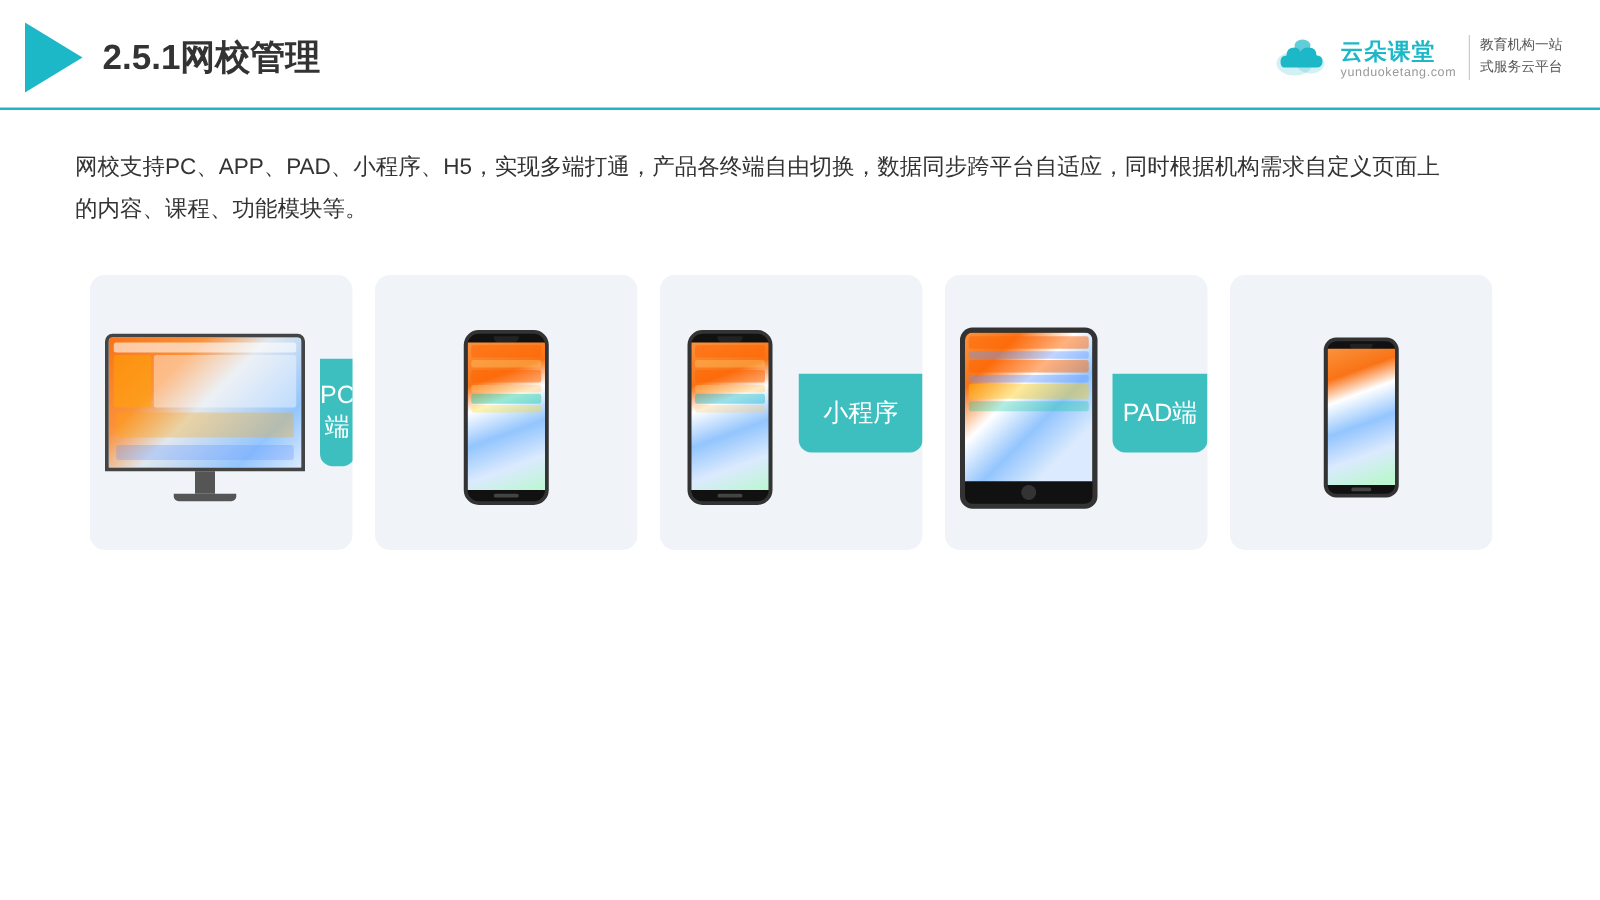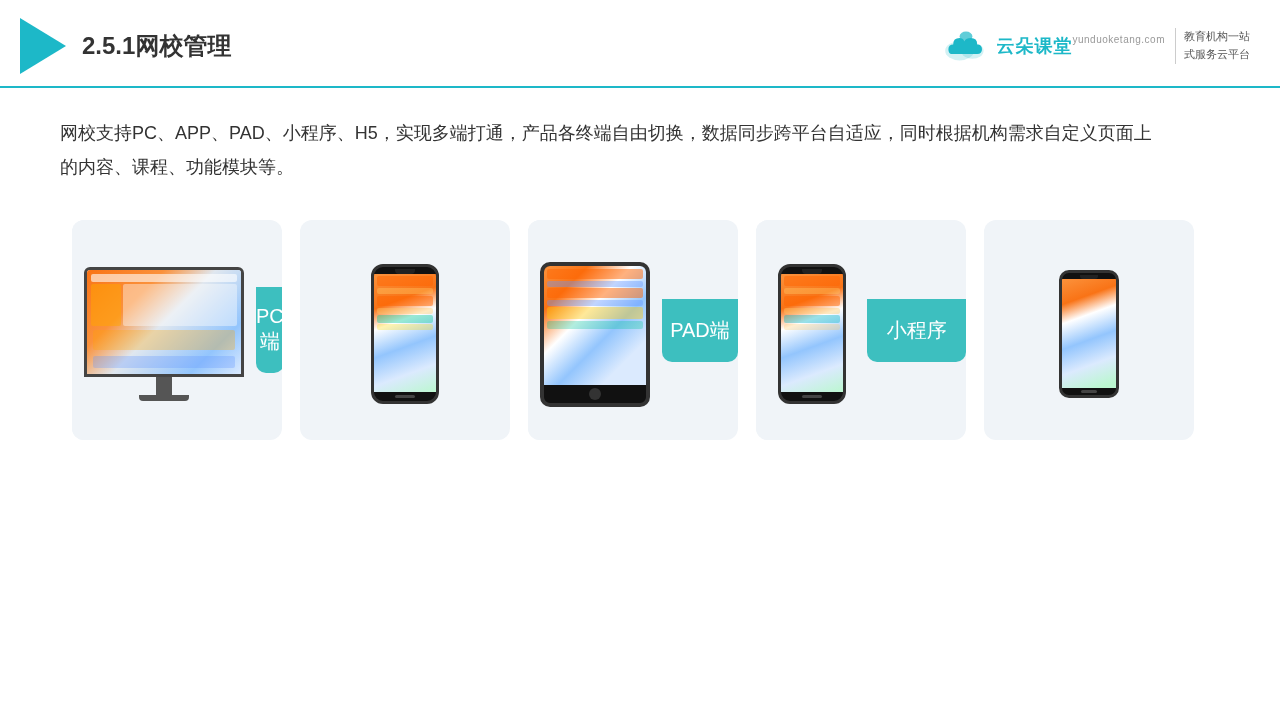--- a/index.html
+++ b/index.html
@@ -26,41 +26,41 @@
       gap: 16px;
     }
     .logo-triangle {
       width: 0;
       height: 0;
       border-top: 28px solid transparent;
       border-bottom: 28px solid transparent;
       border-left: 46px solid #1db8c8;
     }
     .page-title {
-      font-size: 24px;
+      font-size: 28px;
       font-weight: bold;
       color: #333;
     }
     .header-right {
       display: flex;
       align-items: center;
       gap: 8px;
     }
     .brand-logo {
       display: flex;
       align-items: center;
       gap: 6px;
     }
     .cloud-icon-svg {
       width: 48px;
       height: 36px;
     }
     .brand-text-block {
       display: flex;
-      flex-direction: row;
+      flex-direction: column;
       align-items: flex-start;
     }
     .brand-name {
       font-size: 18px;
       font-weight: bold;
       color: #1db8c8;
       letter-spacing: 1px;
     }
     .brand-url {
       font-size: 10px;
@@ -366,55 +366,55 @@
             <div style="height:8px;background:rgba(0,200,150,0.4);margin:1px 3px;border-radius:2px;"></div>
             <div style="height:6px;background:rgba(255,220,0,0.3);margin:1px 3px;border-radius:2px;"></div>
           </div>
           <div class="phone-home"></div>
         </div>
       </div>
     </div>
 
     <div class="card">
       <div class="card-image-area">
-        <div class="tablet-mock">
-          <div class="tablet-screen">
-            <div class="tablet-row"></div>
-            <div class="tablet-row2"></div>
-            <div class="tablet-row"></div>
-            <div class="tablet-row2"></div>
-            <div style="height:12px;background:rgba(255,200,0,0.4);margin-bottom:2px;border-radius:2px;"></div>
-            <div style="height:8px;background:rgba(0,200,150,0.3);margin-bottom:1px;border-radius:2px;"></div>
-          </div>
-          <div class="tablet-home"></div>
-        </div>
-      </div>
-      <div class="card-label">PAD端</div>
-    </div>
-
-    <div class="card">
-      <div class="card-image-area">
         <div class="phone-mock">
           <div class="phone-notch"></div>
           <div class="phone-screen">
             <div class="phone-screen-row"></div>
             <div class="phone-screen-row2"></div>
             <div class="phone-screen-row"></div>
             <div class="phone-screen-row2"></div>
             <div style="height:8px;background:rgba(0,180,200,0.4);margin:1px 3px;border-radius:2px;"></div>
             <div style="height:6px;background:rgba(255,200,100,0.3);margin:1px 3px;border-radius:2px;"></div>
           </div>
           <div class="phone-home"></div>
         </div>
       </div>
       <div class="card-label">小程序</div>
     </div>
 
     <div class="card">
       <div class="card-image-area">
+        <div class="tablet-mock">
+          <div class="tablet-screen">
+            <div class="tablet-row"></div>
+            <div class="tablet-row2"></div>
+            <div class="tablet-row"></div>
+            <div class="tablet-row2"></div>
+            <div style="height:12px;background:rgba(255,200,0,0.4);margin-bottom:2px;border-radius:2px;"></div>
+            <div style="height:8px;background:rgba(0,200,150,0.3);margin-bottom:1px;border-radius:2px;"></div>
+          </div>
+          <div class="tablet-home"></div>
+        </div>
+      </div>
+      <div class="card-label">PAD端</div>
+    </div>
+
+    <div class="card">
+      <div class="card-image-area">
         <div class="mini-phone">
           <div class="mini-notch"></div>
           <div class="mini-screen"></div>
           <div class="mini-home"></div>
         </div>
       </div>
     </div>
 
   </div>
 </div>

